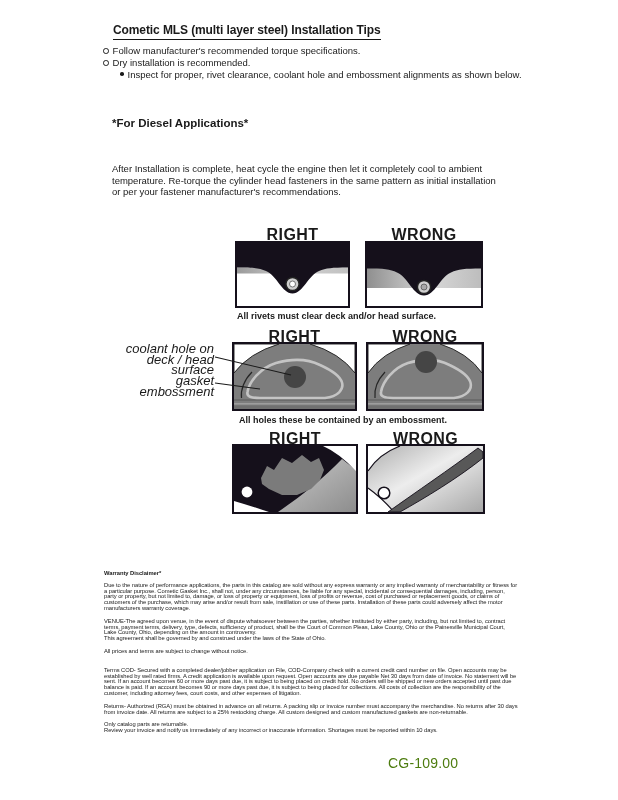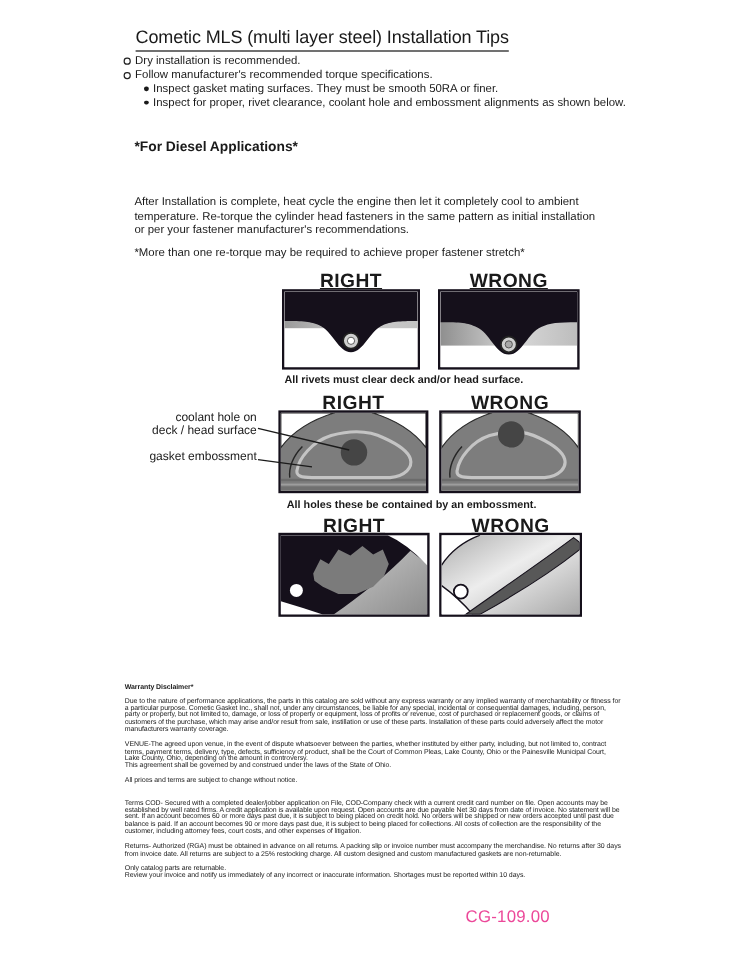--- a/index.html
+++ b/index.html
@@ -1,70 +1,65 @@
 <!DOCTYPE html>
 <html><head>
 <meta charset="utf-8">
 <style>
   html,body{margin:0;padding:0;background:#ffffff;}
   .page{position:relative;width:618px;height:800px;background:#ffffff;overflow:hidden;
         font-family:"Liberation Sans","DejaVu Sans",sans-serif;color:#1a1a1a;}
   .abs{position:absolute;}
-  .title{font-size:15px;font-weight:normal;letter-spacing:-0.1px;border-bottom:1.6px solid #151515;
+  .title{font-size:12px;font-weight:bold;letter-spacing:-0.1px;border-bottom:1.6px solid #151515;
          padding-bottom:2px;margin:0;}
   .body-txt{font-size:9.5px;line-height:11.7px;}
   .prewrap{white-space:pre-line;}
   .b-row{display:flex;align-items:flex-start;height:11.8px;}
   .b-open{width:3.6px;height:3.6px;border:1px solid #222;border-radius:50%;margin:3.2px 4px 0 0;flex:none;}
   .b-dot{width:3.6px;height:3.6px;background:#1a1a1a;border-radius:50%;margin:3.4px 4px 0 0;flex:none;}
   .sub{margin-left:17px;}
   .sec-head{font-size:11.5px;font-weight:bold;margin:0;}
   .dlabel{font-size:16px;font-weight:bold;letter-spacing:0.4px;text-align:center;text-decoration:underline;}
   .dbox{border:2px solid #15101b;background:#fff;}
   .dbox svg{display:block;}
   .caption{font-size:9px;font-weight:bold;line-height:11px;}
-  .callout{font-size:10px;line-height:10.5px;text-align:right;}
+  .callout{font-size:13px;line-height:10.5px;text-align:right;font-style:italic;}
   .warranty{width:414px;font-size:5.8px;line-height:5.8px;letter-spacing:-0.05px;}
   .warranty .w-head{font-weight:bold;margin:0 0 6px 0;}
   .warranty p{margin:0 0 7px 0;}
   .warranty p.gap{margin-bottom:13px;}
-  .footer-code{font-size:14px;color:#ec4899;letter-spacing:0.2px;}
+  .footer-code{font-size:14px;color:#4d7c0f;letter-spacing:0.2px;}
   .leader{pointer-events:none;}
 </style>
 </head>
 <body>
 
 <div class="page">
 
   <h1 class="abs title" style="left:113px;top:23px;">Cometic MLS (multi layer steel) Installation Tips</h1>
 
   <div class="abs body-txt" style="left:103px;top:45px;width:440px;">
     <div class="b-row">
       <span class="b-open"></span>
-      <span>Dry installation is recommended.</span>
+      <span>Follow manufacturer's recommended torque specifications.</span>
     </div>
     <div class="b-row">
       <span class="b-open"></span>
-      <span>Follow manufacturer's recommended torque specifications.</span>
-    </div>
-    <div class="b-row sub">
-      <span class="b-dot"></span>
-      <span>Inspect gasket mating surfaces.  They must be smooth 50RA or finer.</span>
+      <span>Dry installation is recommended.</span>
     </div>
     <div class="b-row sub">
       <span class="b-dot"></span>
       <span>Inspect for proper, rivet clearance, coolant hole and embossment alignments as shown below.</span>
     </div>
   </div>
 
   <h2 class="abs sec-head" style="left:112px;top:117px;text-align:center;">*For Diesel Applications*</h2>
   <div class="abs body-txt prewrap" style="left:112px;top:163px;width:460px;">After Installation is complete, heat cycle the engine then let it completely cool to ambient
 temperature. Re-torque the cylinder head fasteners in the same pattern as initial installation
 or per your fastener manufacturer's recommendations.</div>
-  <div class="abs body-txt" style="left:112px;top:205px;width:460px;">*More than one re-torque may be required to achieve proper fastener stretch*</div>
 
   <div class="abs dlabel" style="left:235px;top:226px;width:115px;">RIGHT</div>
   <div class="abs dlabel" style="left:365px;top:226px;width:118px;">WRONG</div>
 
   <div class="abs dbox" style="left:235px;top:241px;">
     <svg width="111" height="63" viewBox="0 0 111 63">
       <defs>
         <linearGradient id="g1a" x1="0" y1="0" x2="1" y2="0">
           <stop offset="0" stop-color="#9a9a9a"></stop>
             <stop offset="0.5" stop-color="#cfcfcf"></stop>

